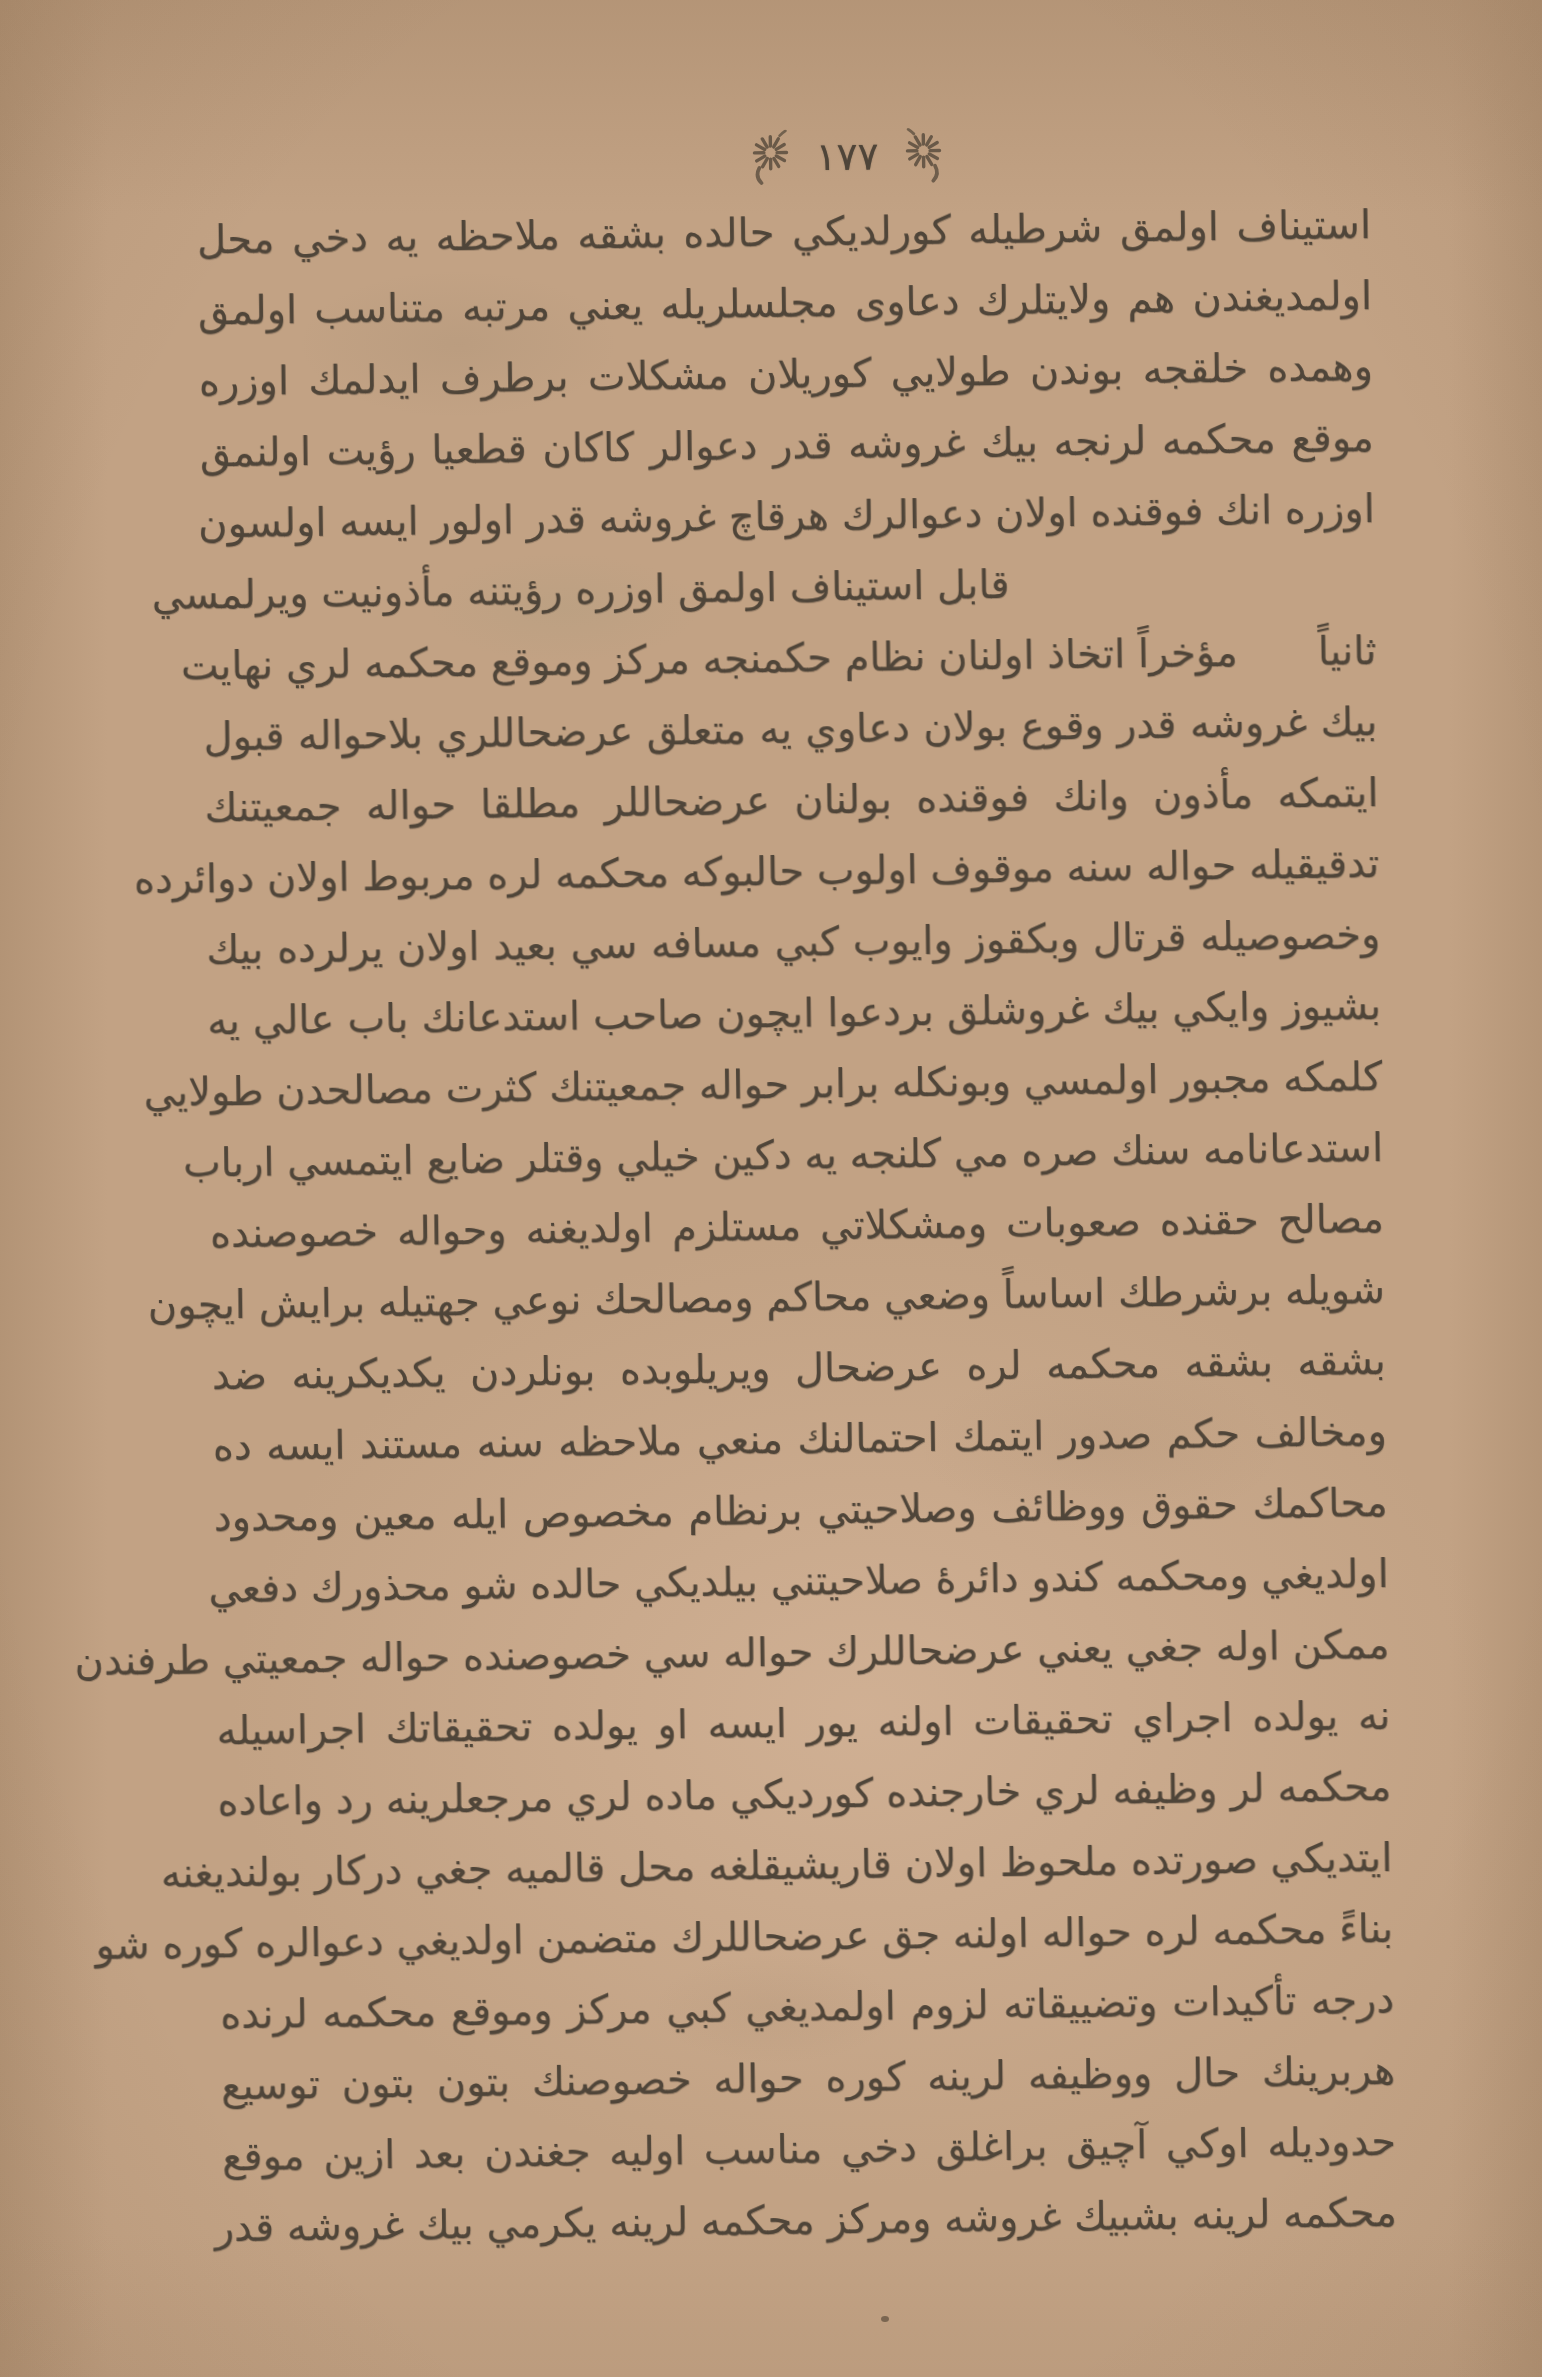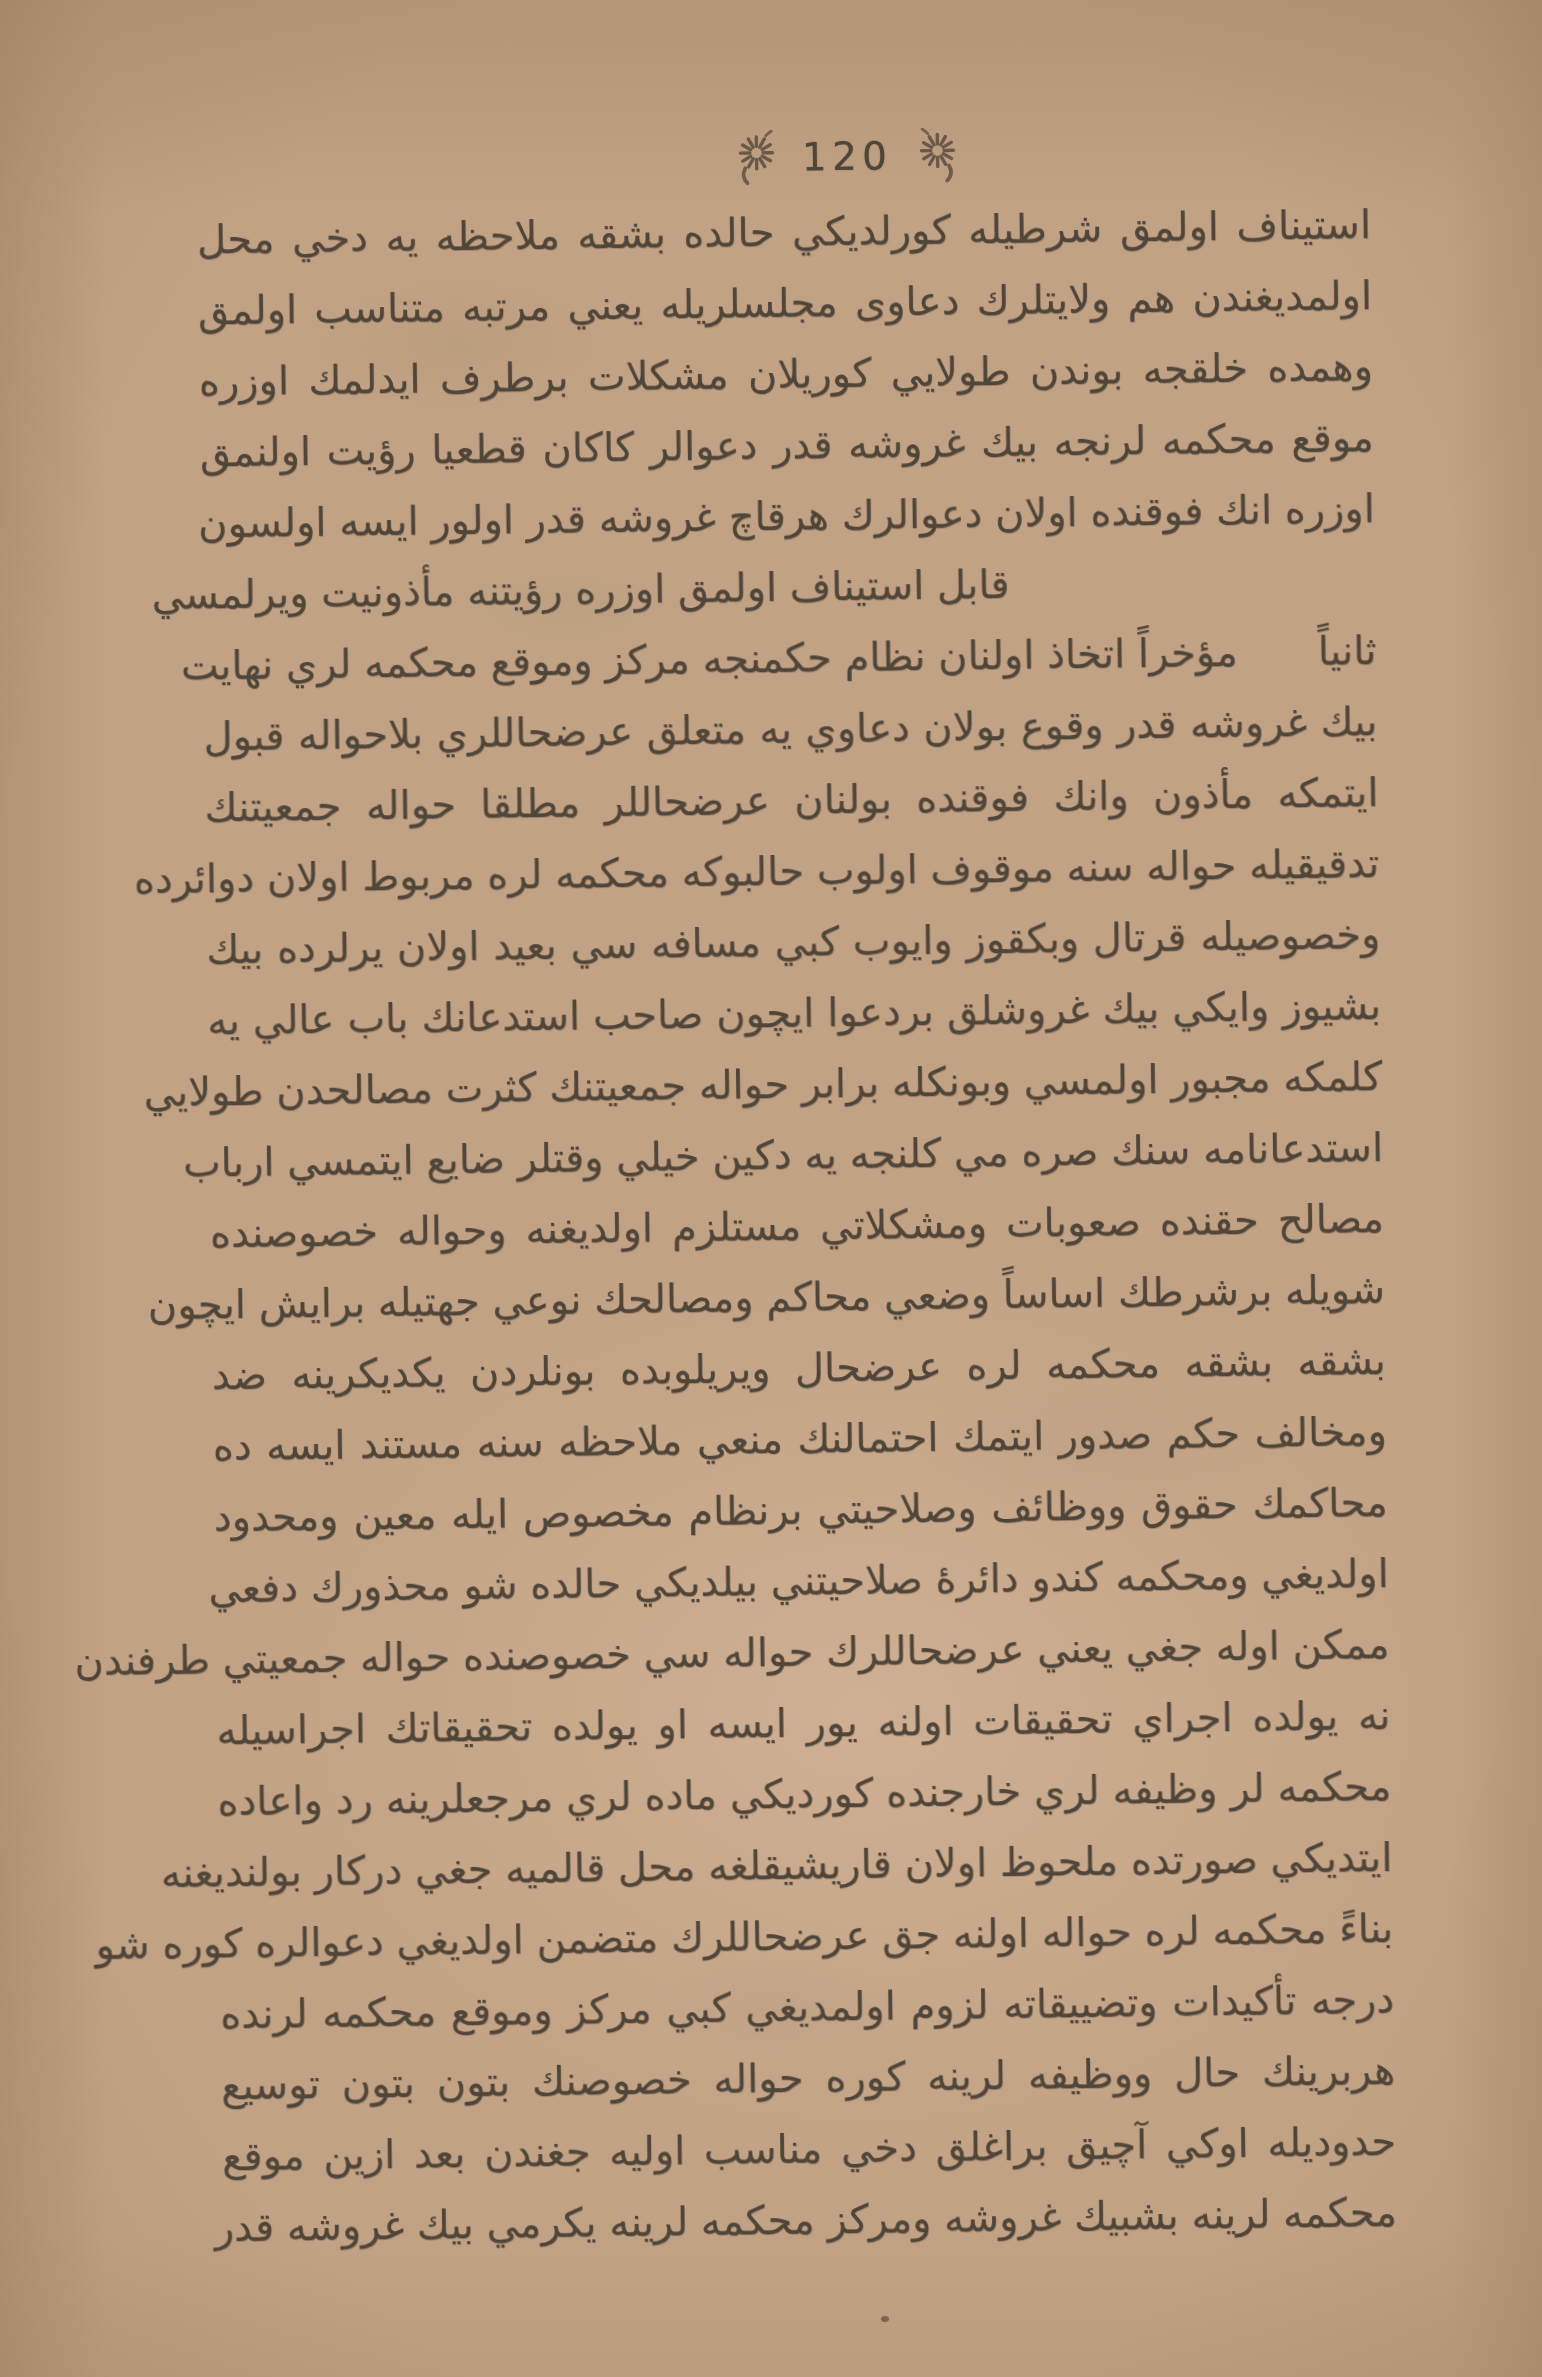--- a/index.html
+++ b/index.html
@@ -91,21 +91,21 @@
           <line x1="19.9" y1="20.5" x2="11.3" y2="15.5"></line>
           <line x1="22.5" y1="17.9" x2="17.5" y2="9.3"></line>
           <line x1="26" y1="17" x2="26" y2="7"></line>
           <line x1="29.5" y1="17.9" x2="34.5" y2="9.3"></line>
           <line x1="32.1" y1="20.5" x2="40.7" y2="15.5"></line>
         </g>
         <path d="M14,40 Q9,49 16,56" fill="none" stroke="#54483a" stroke-width="4" stroke-linecap="round" opacity="0.85"></path>
         <path d="M36,6 Q39,3 42,1" fill="none" stroke="#54483a" stroke-width="3" stroke-linecap="round" opacity="0.8"></path>
       </svg>
     </span>
-    <span class="page-number">120</span>
+    <span class="page-number">١٧٧</span>
     <span class="ornament flip">
       <svg viewBox="0 0 52 58" width="49" height="55" xmlns="http://www.w3.org/2000/svg">
         <g stroke="#54483a" stroke-width="3.6" stroke-linecap="round" opacity="0.9">
           <line x1="33" y1="24" x2="43" y2="24"></line>
           <line x1="32.1" y1="27.5" x2="40.7" y2="32.5"></line>
           <line x1="29.5" y1="30.1" x2="34.5" y2="38.7"></line>
           <line x1="26" y1="31" x2="26" y2="41"></line>
           <line x1="22.5" y1="30.1" x2="17.5" y2="38.7"></line>
           <line x1="19.9" y1="27.5" x2="11.3" y2="32.5"></line>
           <line x1="19" y1="24" x2="9" y2="24"></line>

